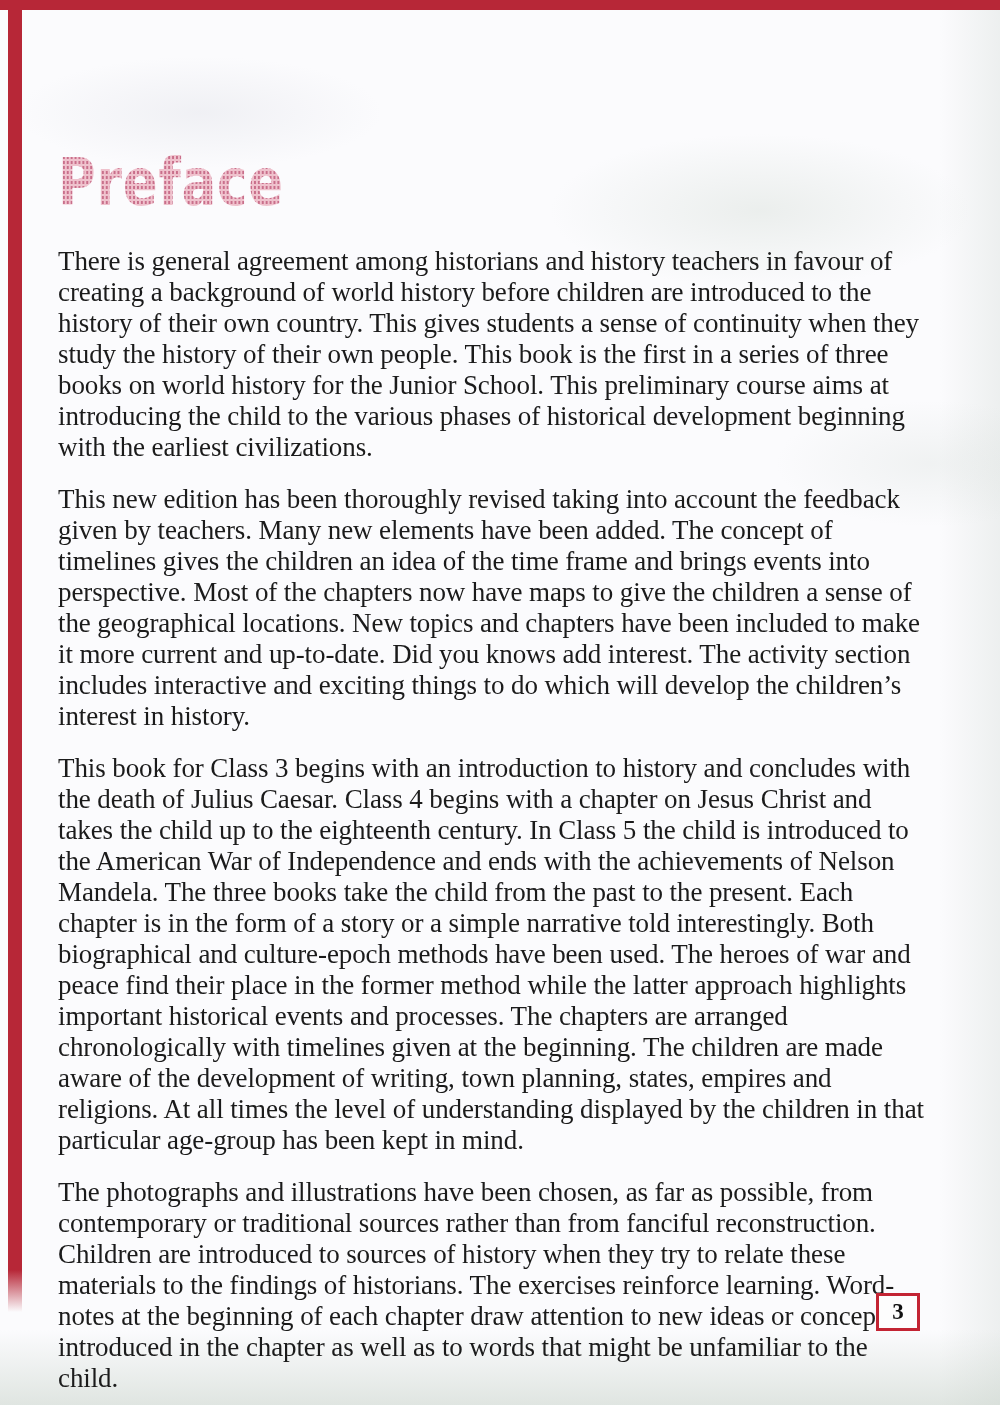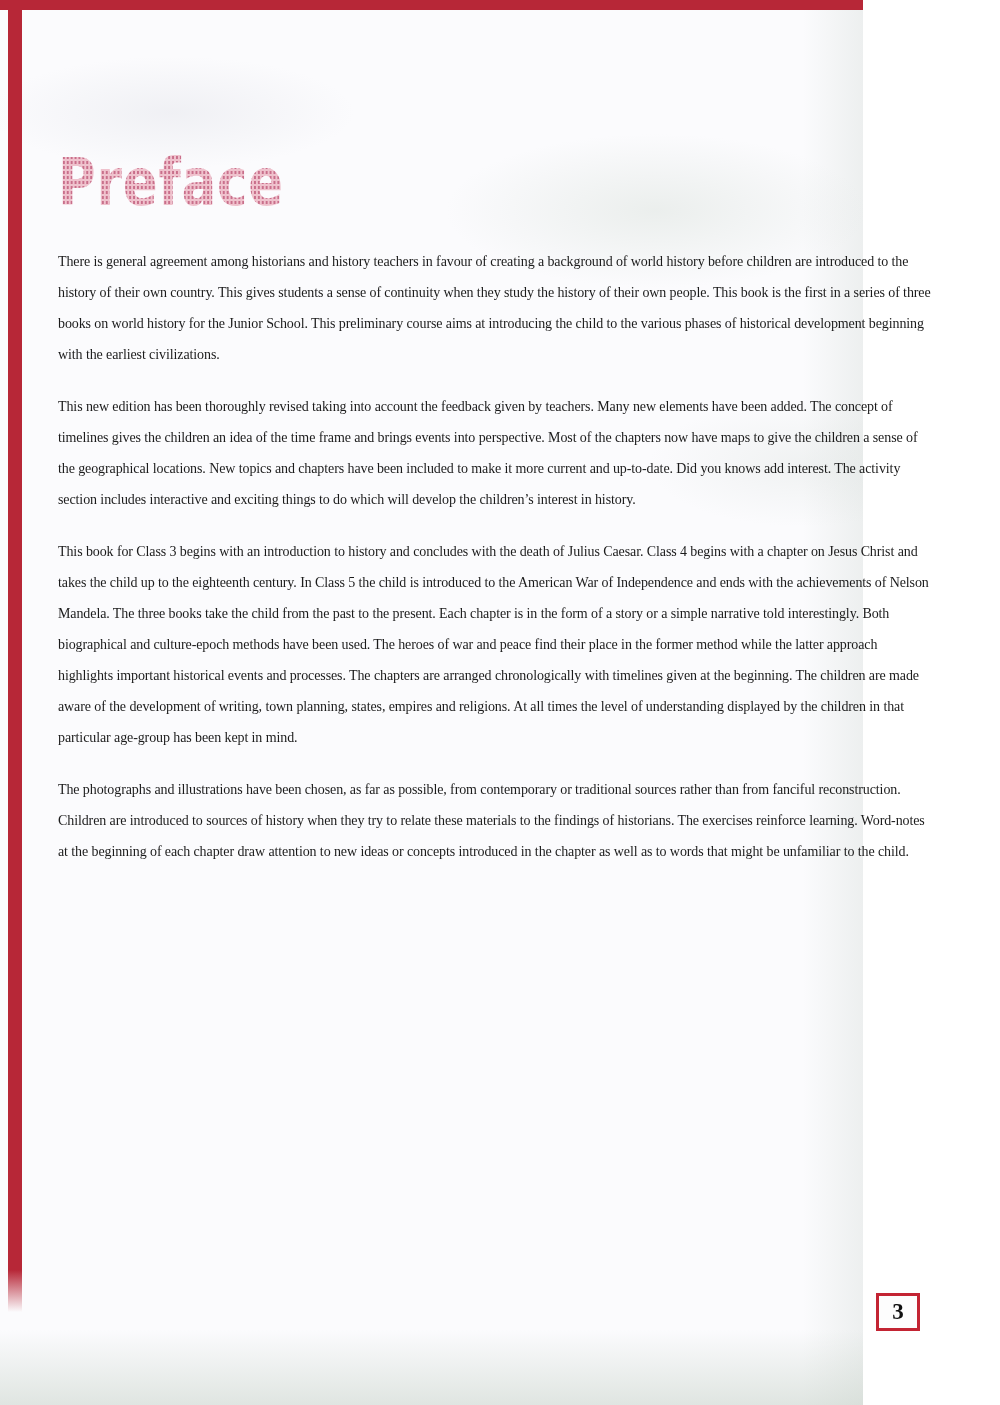--- a/index.html
+++ b/index.html
@@ -5,21 +5,21 @@
   html, body { margin: 0; padding: 0; }
   body {
     width: 1000px;
     height: 1405px;
     background: #ffffff;
     overflow: hidden;
     font-family: "Liberation Serif", "DejaVu Serif", serif;
   }
   .page {
     position: relative;
-    width: 863px;
+    width: 1000px;
     height: 1405px;
     background:
       radial-gradient(300px 110px at 76% 15%, rgba(198,209,199,0.30), transparent 70%),
       radial-gradient(220px 90px at 93% 33%, rgba(200,209,203,0.22), transparent 70%),
       radial-gradient(260px 80px at 20% 8%, rgba(206,208,218,0.25), transparent 70%),
       linear-gradient(to top, rgba(201,211,202,0.55), rgba(201,211,202,0) 75px),
       linear-gradient(to left, rgba(204,212,207,0.30), rgba(204,212,207,0) 60px),
       #fbfbfd;
   }
   
@@ -57,21 +57,21 @@
       background-image: radial-gradient(circle, #c96f8b 1.3px, #efc2cd 1.7px);
       background-size: 5px 5px;
       -webkit-background-clip: text;
       background-clip: text;
       color: transparent;
     }
   }
   .paras { margin-top: 30px; }
   .para {
     margin: 0 0 21px 0;
-    font-size: 14px;
+    font-size: 27px;
     line-height: 31px;
     color: #1b1b1b;
     letter-spacing: -0.1px;
   }
   .para strong { font-weight: normal; }
   .pagenum-box {
     position: absolute;
     left: 876px;
     top: 1293px;
     width: 38px;

